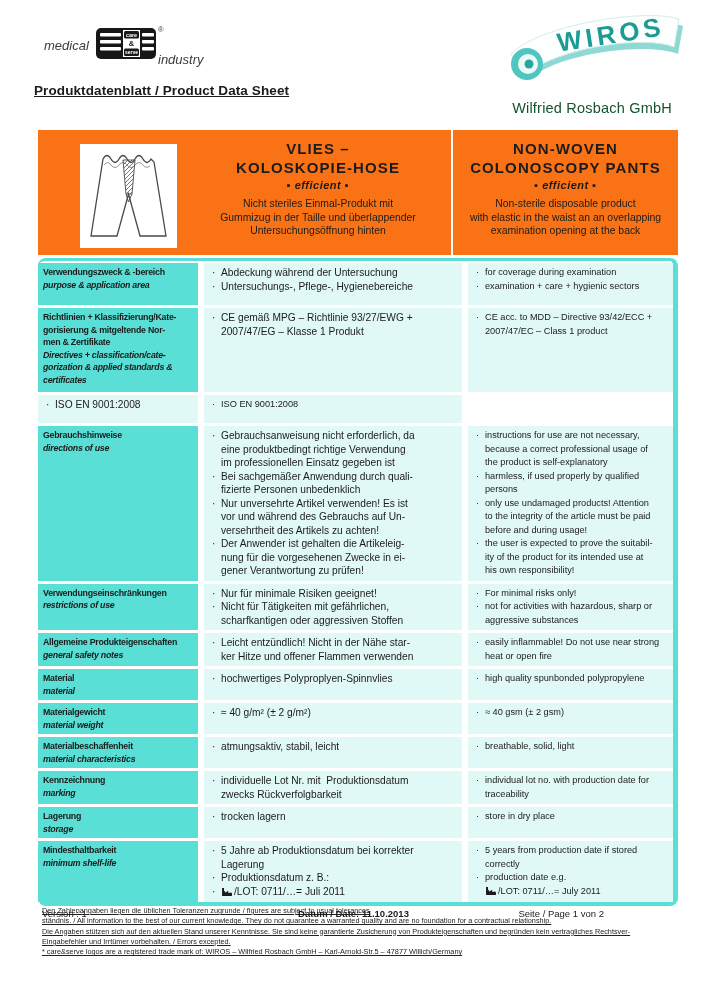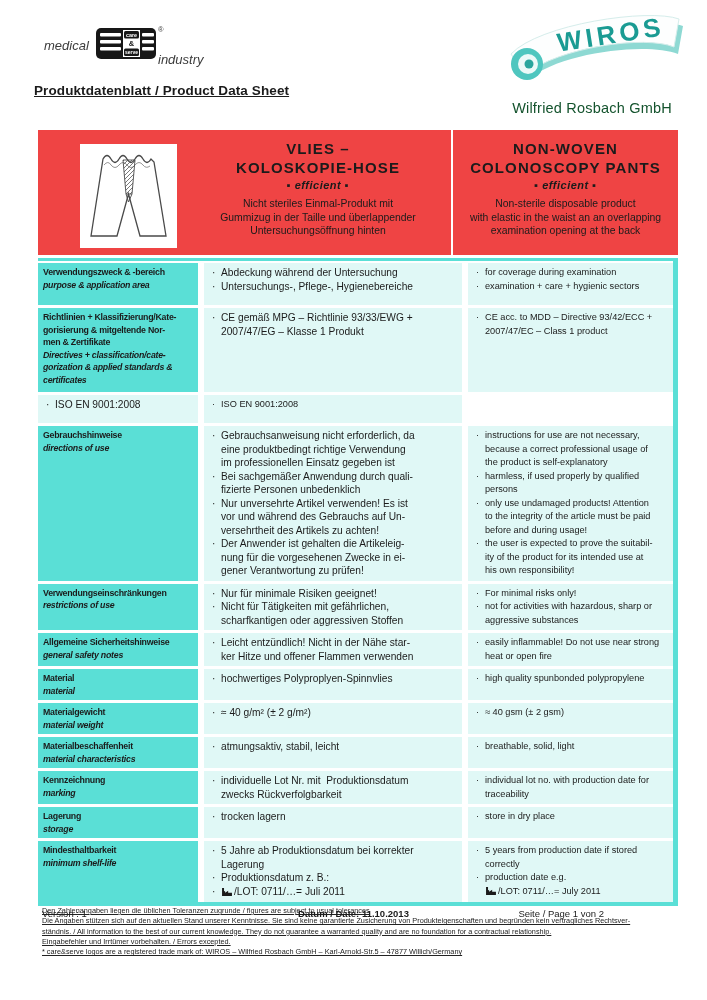--- a/index.html
+++ b/index.html
@@ -15,35 +15,36 @@
   .wiros-wrap { position:absolute; left:492px; top:6px; width:200px; text-align:center; }
   .wiros-company { margin-top:12px; font-size:14.5px; color:#14532d; letter-spacing:0.2px; }
   .doc-title {
     position:absolute; left:34px; top:83px;
     font-size:13.5px; font-weight:bold; text-decoration:underline; letter-spacing:0.1px;
   }
 
   
   .product-header {
     position:absolute; left:38px; top:130px; width:640px; height:125px;
-    background:#ef4444; display:grid; grid-template-columns:147px 266px 1fr;
+    background:#f97316; display:grid; grid-template-columns:147px 266px 1fr;
   }
   .pants-wrap { padding:14px 0 0 42px; }
   .pants-box { width:97px; height:104px; background:#fff; }
   .ph-col { text-align:center; padding-top:9px; }
   .ph-col.en { border-left:2px solid #fff; }
   .ph-title { font-size:15px; font-weight:bold; letter-spacing:1.1px; line-height:19px; white-space:pre-wrap; }
   .ph-eff { font-size:11px; font-weight:bold; font-style:italic; margin-top:2px; letter-spacing:0.5px; }
   .ph-sub { font-size:10.4px; line-height:13.5px; margin-top:6px; white-space:pre-wrap; }
 
   
   .spec-table {
     position:absolute; left:38px; top:258px; width:640px; background:#fff;
     border-top:3px solid #5ADFD6; border-right:5px solid #5ADFD6; border-bottom:4px solid #5ADFD6;
     padding-top:2px;
+    border-radius:8px;
   }
   .trow { display:grid; grid-template-columns:160px 258px 1fr; column-gap:6px; margin-bottom:3px; }
   .trow:last-child { margin-bottom:0; }
   .trow:nth-of-type(1){min-height:42px} .trow:nth-of-type(2){min-height:84px}
   .trow:nth-of-type(3){min-height:28px} .trow:nth-of-type(4){min-height:150px}
   .trow:nth-of-type(5){min-height:46px} .trow:nth-of-type(6){min-height:28px}
   .trow:nth-of-type(7){min-height:28px} .trow:nth-of-type(8){min-height:29px}
   .trow:nth-of-type(9){min-height:28px} .trow:nth-of-type(10){min-height:29px}
   .trow:nth-of-type(11){min-height:28px} .trow:nth-of-type(12){min-height:58px}
   .label-cell {
@@ -158,21 +159,21 @@
           <div class="bullet"><span class="dot">·</span><span class="btext">examination + care + hygienic sectors</span></div>
         </div>
       </div>
       <div class="trow">
         <div class="label-cell"><div class="lab-de">Richtlinien + Klassifizierung/Kate-
 gorisierung &amp; mitgeltende Nor-
 men &amp; Zertifikate</div><div class="lab-en">Directives + classification/cate-
 gorization &amp; applied standards &amp;
 certificates</div></div>
         <div class="content-cell de">
-          <div class="bullet"><span class="dot">·</span><span class="btext">CE gemäß MPG – Richtlinie 93/33/EWG +
+          <div class="bullet"><span class="dot">·</span><span class="btext">CE gemäß MPG – Richtlinie 93/27/EWG +
 2007/47/EG – Klasse 1 Produkt</span></div>
         </div>
         <div class="content-cell en">
           <div class="bullet"><span class="dot">·</span><span class="btext">CE acc. to MDD – Directive 93/42/ECC +
 2007/47/EC – Class 1 product</span></div>
         </div>
       </div>
       <div class="trow">
         <div class="content-cell de">
           <div class="bullet"><span class="dot">·</span><span class="btext">ISO EN 9001:2008</span></div>
@@ -217,21 +218,21 @@
           <div class="bullet"><span class="dot">·</span><span class="btext">Nicht für Tätigkeiten mit gefährlichen,
 scharfkantigen oder aggressiven Stoffen</span></div>
         </div>
         <div class="content-cell en">
           <div class="bullet"><span class="dot">·</span><span class="btext">For minimal risks only!</span></div>
           <div class="bullet"><span class="dot">·</span><span class="btext">not for activities with hazardous, sharp or
 aggressive substances</span></div>
         </div>
       </div>
       <div class="trow">
-        <div class="label-cell"><div class="lab-de">Allgemeine Sicherheitshinweise</div><div class="lab-en">general safety notes</div></div>
+        <div class="label-cell"><div class="lab-de">Allgemeine Produkteigenschaften</div><div class="lab-en">general safety notes</div></div>
         <div class="content-cell de">
           <div class="bullet"><span class="dot">·</span><span class="btext">Leicht entzündlich! Nicht in der Nähe star-
 ker Hitze und offener Flammen verwenden</span></div>
         </div>
         <div class="content-cell en">
           <div class="bullet"><span class="dot">·</span><span class="btext">easily inflammable! Do not use near strong
 heat or open fire</span></div>
         </div>
       </div>
       <div class="trow">
@@ -297,22 +298,22 @@
           <div class="bullet"><span class="dot">·</span><span class="btext">production date e.g.</span></div>
           <div class="bullet"><span class="btext"><span class="factory-ic"><svg width="12" height="9" viewBox="0 0 13 10">
                   <path d="M1 10 V1 h2.2 v5 z M1 10 V6.5 l3.4-2.2 v2.2 l3.4-2.2 v2.2 h4.2 V10 Z" fill="#1b1b1b"></path>
                 </svg></span>/LOT: 0711/…= July 2011</span></div>
         </div>
       </div>
     </section>
 
   <div class="disclaimer">
       <div>Den Zahlenangaben liegen die üblichen Toleranzen zugrunde / figures are subject to usual tolerances</div>
+      <div>ständnis. / All information to the best of our current knowledge. They do not guarantee a warranted quality and are no foundation for a contractual relationship.</div>
       <div>Die Angaben stützen sich auf den aktuellen Stand unserer Kenntnisse. Sie sind keine garantierte Zusicherung von Produkteigenschaften und begründen kein vertragliches Rechtsver-</div>
-      <div>ständnis. / All information to the best of our current knowledge. They do not guarantee a warranted quality and are no foundation for a contractual relationship.</div>
       <div>Eingabefehler und Irrtümer vorbehalten. / Errors excepted.</div>
       <div>* care&amp;serve logos are a registered trade mark of: WIROS – Wilfried Rosbach GmbH – Karl-Arnold-Str.5 – 47877 Willich/Germany</div>
     </div>
   <div class="bottom-row">
     <div>Version : 1</div>
     <div class="c">Datum / Date: 11.10.2013</div>
     <div class="r">Seite / Page 1 von 2</div>
   </div>
 
 </div>

